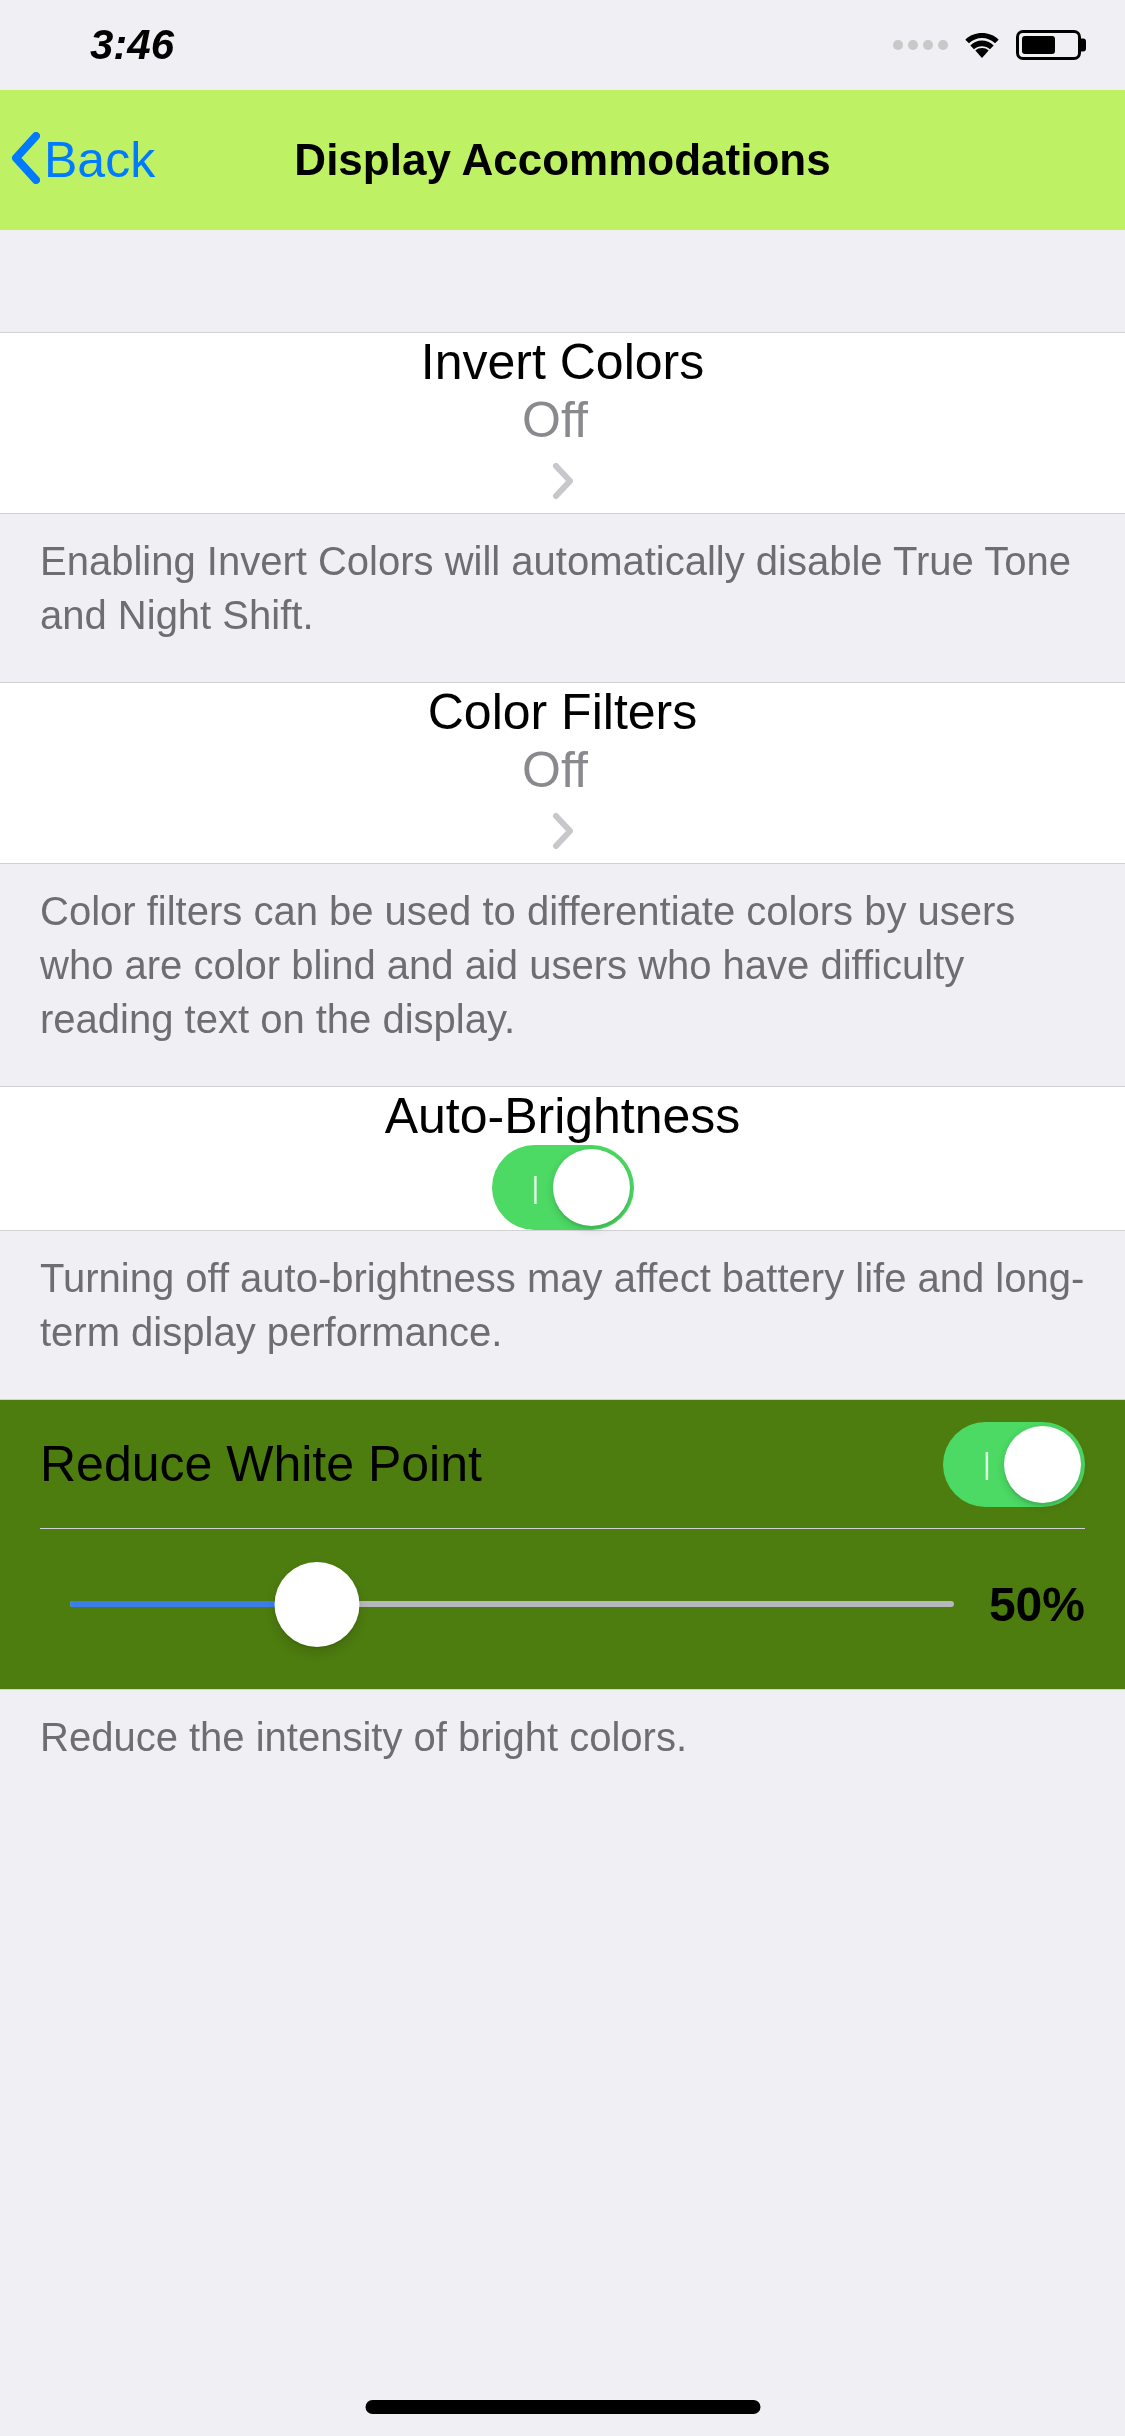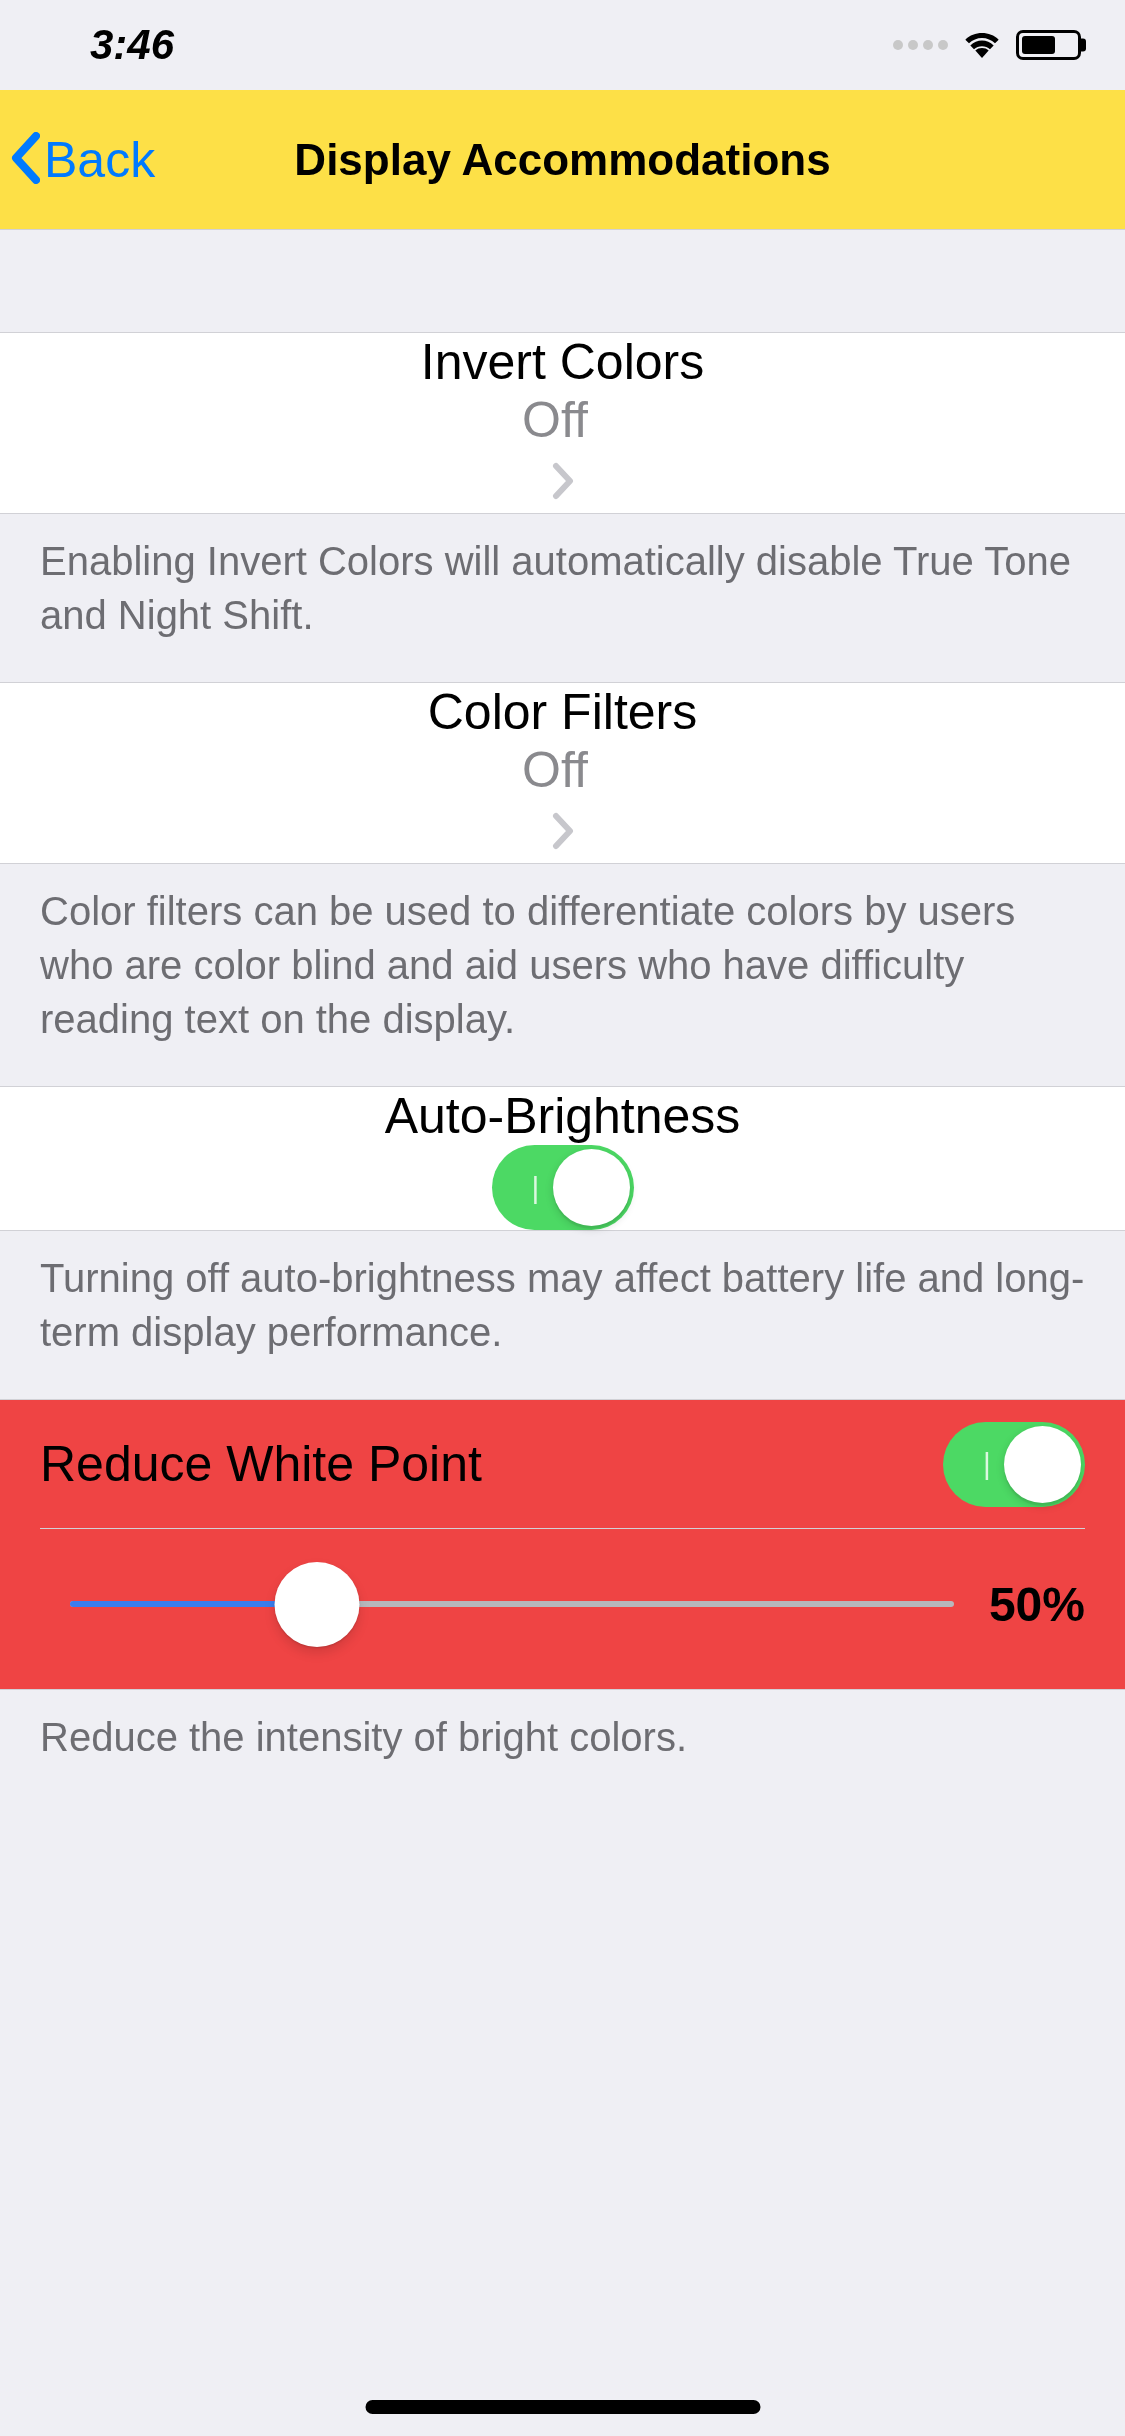--- a/index.html
+++ b/index.html
@@ -77,21 +77,21 @@
       background: #000;
       border-radius: 3px;
     }
     .nav-bar {
       height: 140px;
       display: flex;
       align-items: center;
       padding: 0 10px;
       position: relative;
       border-bottom: 1px solid #d1d1d6;
-      background: #fde047;
+      background: #bef264;
     }
     .back-button {
       display: flex;
       align-items: center;
       color: #007AFF;
       font-size: 50px;
       cursor: pointer;
     }
     .chevron-back {
       font-size: 70px;
@@ -162,21 +162,21 @@
       position: absolute;
       right: 4px;
       top: 4px;
       width: 77px;
       height: 77px;
       background: #fff;
       border-radius: 50%;
       box-shadow: 0 3px 8px rgba(0,0,0,0.15), 0 3px 1px rgba(0,0,0,0.06);
     }
     .white-point-cell {
-      background: #ef4444;
+      background: #4d7c0f;
       border-top: 1px solid #d1d1d6;
       border-bottom: 1px solid #d1d1d6;
     }
     .white-point-row {
       display: flex;
       align-items: center;
       min-height: 128px;
       padding: 0 40px;
     }
     .slider-row-inner {

